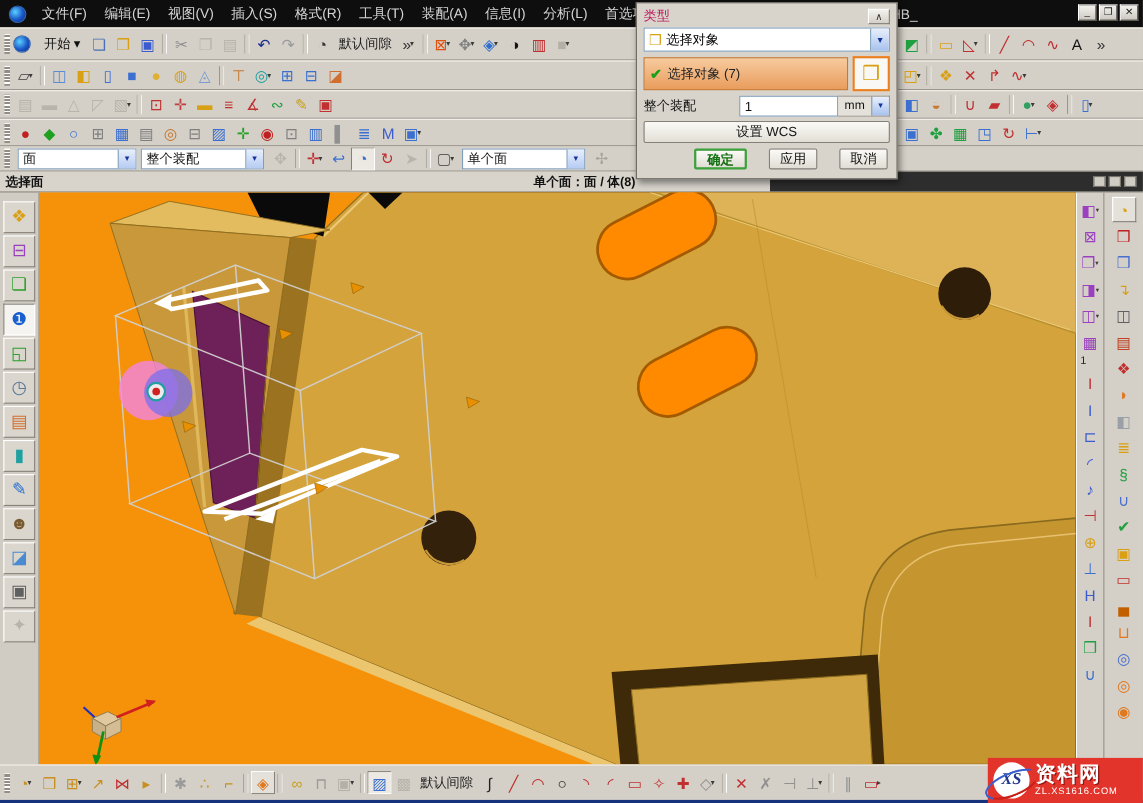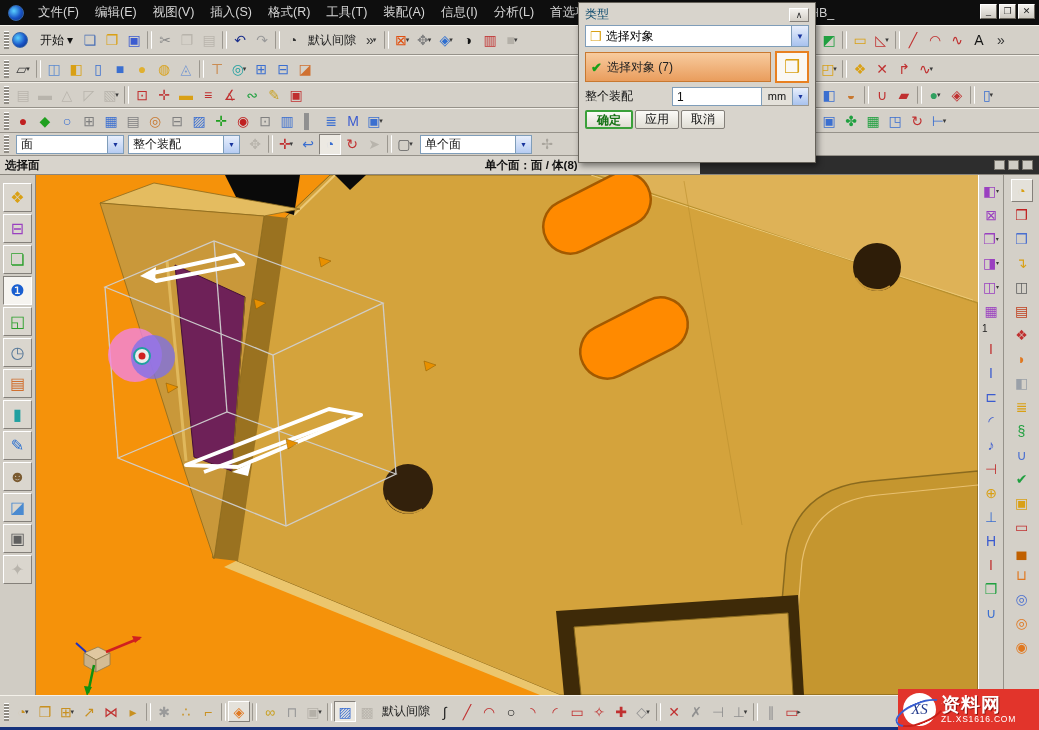--- a/index.html
+++ b/index.html
@@ -83,21 +83,21 @@
   
   .bottombar { height:32px; background:#D4D0C8; border-top:1px solid #f4f1ea; display:flex;
                align-items:center; padding-left:3px; position:relative; }
   .navy { height:3px; background:#16327c; }
 
   
   .dialog { position:absolute; left:578px; top:2px; width:238px; height:161px; z-index:50;
             background:#D8D4CC; border:1px solid #66625a; box-shadow:2px 3px 6px rgba(0,0,0,.45);
             padding:3px 6px; }
   .dlg-head { display:flex; align-items:center; height:17px; }
-  .dlg-label { font-size:12px; color:#0c4a6e; }
+  .dlg-label { font-size:12px; color:#be185d; }
   .dlg-collapse { margin-left:auto; width:20px; height:14px; font-size:9px; line-height:12px; text-align:center;
                   background:linear-gradient(#f4f2ee,#d4d0c8); border:1px solid; border-color:#fff #84807a #84807a #fff; color:#333; }
   .dlg-combo { height:22px; background:#fff; border:1px solid #7f9db9; display:flex; align-items:center;
                gap:4px; padding-left:4px; margin:2px 0 4px 0; font-size:12px; }
   .dlg-combo-icon { color:#d9a015; font-size:13px; }
   .dlg-combo .combo-arrow { margin-left:auto; width:17px; height:100%;
                background:linear-gradient(#e8effc,#a8c2ee); border-left:1px solid #7f9db9;
                display:flex; align-items:center; justify-content:center; font-size:8px; color:#17339c; }
   .dlg-select-row { display:flex; align-items:center; gap:4px; margin-bottom:4px; }
   .dlg-select { flex:1; height:30px; display:flex; align-items:center; gap:5px; padding:0 5px;
@@ -108,34 +108,34 @@
   .dlg-gap-row { display:flex; align-items:center; margin-bottom:4px; font-size:12px; color:#111; }
   .dlg-input { width:90px; height:19px; margin-left:auto; background:#fff; border:1px solid #7f9db9;
                padding:2px 4px; font-size:12px; }
   .dlg-unit { display:flex; align-items:center; height:19px; border:1px solid #9a968e; border-left:none; }
   .dlg-unit .u { width:30px; text-align:center; font-size:11px; background:#e4e1da; height:100%; line-height:17px; }
   .dlg-unit .combo-arrow { width:16px; height:100%; background:linear-gradient(#e8effc,#a8c2ee);
                border-left:1px solid #7f9db9; display:flex; align-items:center; justify-content:center;
                font-size:7px; color:#17339c; }
   .dlg-wcs { width:100%; height:20px; background:linear-gradient(#fbfaf7,#e2dfd6); border:1px solid #84807a;
              border-radius:2px; font-size:12px; color:#111; margin-bottom:5px; font-family:inherit; }
-  .dlg-buttons { display:flex; gap:2px; padding-right:2px; }
+  .dlg-buttons { display:flex; justify-content:flex-end; gap:20px; padding-right:2px; }
   .dlg-buttons button { min-width:44px; height:19px; background:linear-gradient(#fbfaf7,#e0ddd4);
              border:1px solid #84807a; border-radius:2px; font-size:12px; color:#111; font-family:inherit; }
   .dlg-buttons .dlg-ok { border:2px solid #3aa03a; color:#127012; font-weight:bold; min-width:48px; }
 
   
   .watermark { position:absolute; right:0; bottom:0; width:141px; height:41px; background:#E2342B; z-index:60;
                display:flex; align-items:center; padding:2px 5px; gap:5px; }
   .wm-logo { width:33px; height:33px; min-width:33px; background:#fff; border-radius:50%; position:relative;
              display:flex; align-items:center; justify-content:center; }
   .wm-logo::after { content:""; position:absolute; width:48px; height:18px; left:-9px; top:9px;
              border:2px solid; border-color:#3a5fd0 #E2342B #c82018 #3a5fd0; border-radius:50%;
              transform:rotate(-22deg); pointer-events:none; }
-  .wm-xs { font-family:"Liberation Serif",serif; font-style:italic; font-weight:normal; font-size:15px; color:#223a8c; }
+  .wm-xs { font-family:"Liberation Serif",serif; font-style:italic; font-weight:bold; font-size:15px; color:#223a8c; }
   .wm-title { color:#fff; font-weight:bold; font-size:19px; line-height:1.05; letter-spacing:1px;
               text-shadow:1px 1px 0 #8a1410; white-space:nowrap; }
   .wm-url { color:#fff; font-size:8.5px; letter-spacing:0.8px; white-space:nowrap; }
 </style>
 </head>
 <body>
 
 <div class="menubar">
   <span class="app-logo"></span>
   <span class="repeat">
@@ -1209,20 +1209,21 @@
     </button>
   </div>
   <div class="dlg-gap-row">
     <span>整个装配</span>
     <span class="dlg-input">1</span>
     <span class="dlg-unit">
       <span class="u">mm</span>
       <span class="combo-arrow">▼</span>
     </span>
   </div>
+  <button class="dlg-wcs">设置 WCS</button>
   <div class="dlg-buttons">
     <button class="dlg-ok">确定</button>
     <button>应用</button>
     <button>取消</button>
   </div>
 </div>
 
 <div class="watermark">
   <div class="wm-logo">
     <span class="wm-xs">XS</span>

